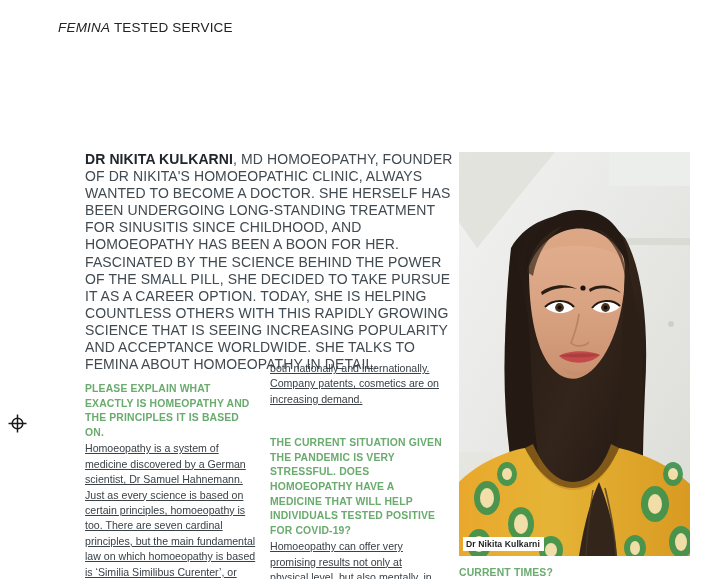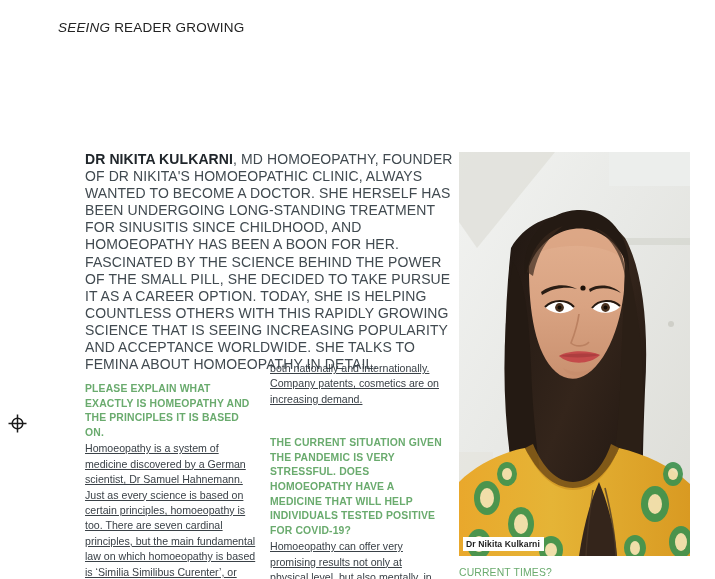--- a/index.html
+++ b/index.html
@@ -152,42 +152,42 @@
     padding: 2px 4px 2px 3px;
     white-space: nowrap;
   }
 
   
   .photo-trailer {
     position: absolute;
     left: 459px;
     top: 567px;
     color: #6aab6e;
-    font-weight: 400;
+    font-weight: 700;
     font-size: 10.4px;
     letter-spacing: 0.15px;
     text-transform: uppercase;
     white-space: nowrap;
   }
 </style>
 </head>
 <body>
 
 <div class="page">
 
   <div class="reg-mark">
     <svg width="19" height="19" viewBox="0 0 19 19" aria-hidden="true">
       <circle cx="9.5" cy="9.5" r="5.3" fill="none" stroke="#1a1a1a" stroke-width="1.5"></circle>
       <line x1="9.5" y1="0.5" x2="9.5" y2="18.5" stroke="#1a1a1a" stroke-width="1.5"></line>
       <line x1="0.5" y1="9.5" x2="18.5" y2="9.5" stroke="#1a1a1a" stroke-width="1.5"></line>
     </svg>
   </div>
 
   <div class="kicker">
-    <span class="brand">SEEING</span><span class="rest"> READER GROWING</span>
+    <span class="brand">FEMINA</span><span class="rest"> TESTED SERVICE</span>
   </div>
 
 
   <div class="standfirst">
     <span class="lede-name">DR NIKITA KULKARNI</span><span>, MD HOMOEOPATHY, FOUNDER OF DR NIKITA'S HOMOEOPATHIC CLINIC, ALWAYS WANTED TO BECOME A DOCTOR. SHE HERSELF HAS BEEN UNDERGOING LONG-STANDING TREATMENT FOR SINUSITIS SINCE CHILDHOOD, AND HOMOEOPATHY HAS BEEN A BOON FOR HER. FASCINATED BY THE SCIENCE BEHIND THE POWER OF THE SMALL PILL, SHE DECIDED TO TAKE PURSUE IT AS A CAREER OPTION. TODAY, SHE IS HELPING COUNTLESS OTHERS WITH THIS RAPIDLY GROWING SCIENCE THAT IS SEEING INCREASING POPULARITY AND ACCEPTANCE WORLDWIDE. SHE TALKS TO FEMINA ABOUT HOMOEOPATHY IN DETAIL.</span>
   </div>
 
   <div class="col col-1">
     <p class="q-head">PLEASE EXPLAIN WHAT EXACTLY IS HOMEOPATHY AND THE PRINCIPLES IT IS BASED ON.</p>
     <p class="a-body">Homoeopathy is a system of medicine discovered by a German scientist, Dr Samuel Hahnemann. Just as every science is based on certain principles, homoeopathy is too. There are seven cardinal principles, but the main fundamental law on which homoeopathy is based is ‘Similia Similibus Curenter’, or ‘Like cures like’. It is this principle that sets homoeopathy apart from allopathy and naturopathy.</p>

